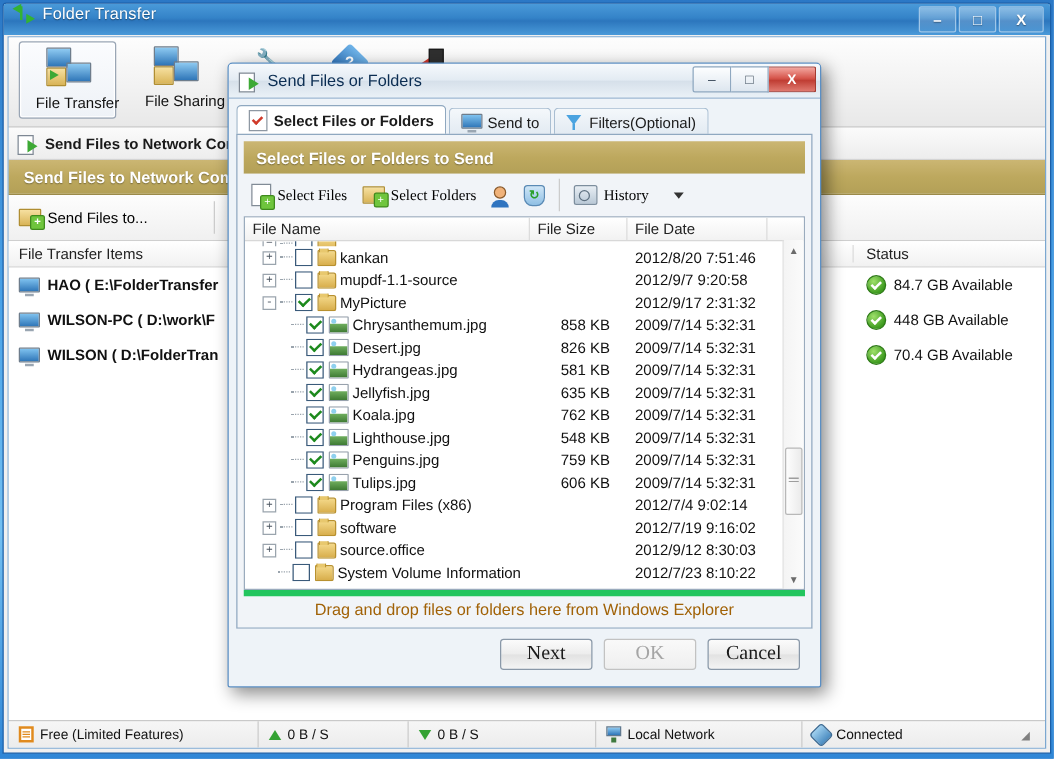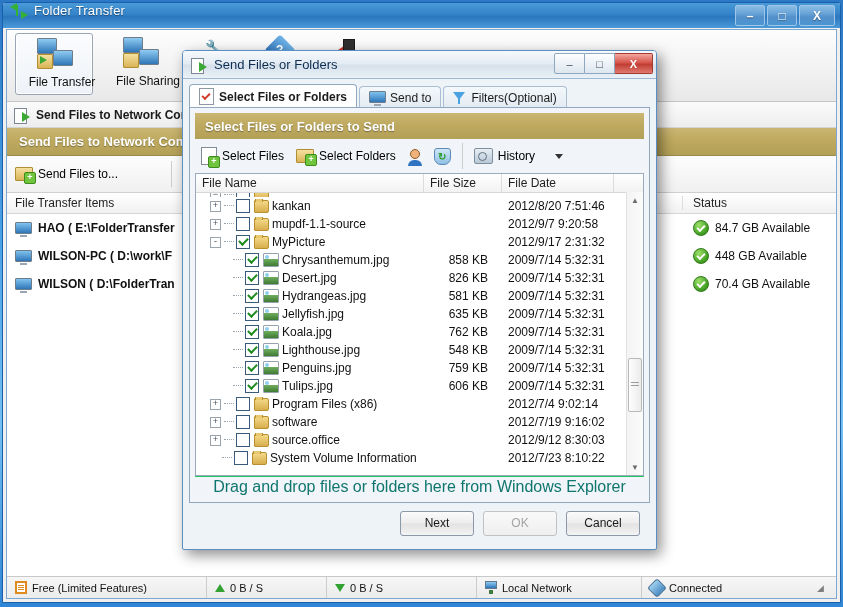--- a/index.html
+++ b/index.html
@@ -186,21 +186,21 @@
     height:26px;flex:0 0 auto;
     background:linear-gradient(180deg,#cbb673 0%,#bda85e 50%,#b3a057 100%);
     color:#ffffff;font-weight:bold;font-size:13px;
     display:flex;align-items:center;padding-left:10px;
     text-shadow:0 1px 1px rgba(0,0,0,.35);
   }
   .dlg-tbar{
     height:34px;flex:0 0 auto;display:flex;align-items:center;
     background:#f1f4f8;font-size:12px;
   }
-  .dlg-tbar .b{display:flex;align-items:center;gap:5px;padding:0 6px;height:30px;}
+  .dlg-tbar .b{display:flex;align-items:center;gap:5px;padding:0 6px;height:30px;font-family:Liberation Serif, serif;}
 
   
   .treebox{
     flex:1 1 auto;background:#ffffff;border:1px solid #9aabbd;
     display:flex;flex-direction:column;overflow:hidden;position:relative;
   }
   .thead{
     height:18px;flex:0 0 auto;display:flex;align-items:center;
     background:linear-gradient(180deg,#ffffff,#f2f2f2);
     border-bottom:1px solid #d8d8d8;font-size:12px;color:#222;
@@ -241,31 +241,31 @@
   .vs-thumb{
     position:absolute;left:1px;right:1px;top:166px;height:52px;
     border:1px solid #b8b8b8;border-radius:2px;
     background:linear-gradient(90deg,#fdfdfd,#ebebeb);
     display:flex;align-items:center;justify-content:center;
   }
   .vs-grip{width:8px;height:6px;background:repeating-linear-gradient(180deg,#9d9d9d 0 1px,transparent 1px 3px);}
 
   .drophint{
     height:20px;flex:0 0 auto;display:flex;align-items:center;justify-content:center;
-    font-size:16px;color:#0f766e;background:#f1f4f8;border-top:1px solid #22c55e;
+    font-size:13px;color:#a16207;background:#f1f4f8;border-top:5px solid #22c55e;
   }
   .dlg-foot{
     height:40px;flex:0 0 auto;display:flex;align-items:center;justify-content:flex-end;
     gap:9px;padding-right:10px;background:#eef3f8;
   }
   .dbtn{
     width:72px;height:23px;border:1px solid #8a98a8;border-radius:3px;
     background:linear-gradient(180deg,#fbfbfb 0%,#ededed 48%,#e2e2e2 52%,#f4f4f4 100%);
-    font-size:12px;color:#1a1a1a;display:flex;align-items:center;justify-content:center;
-    font-family:Liberation Sans, sans-serif;
+    font-size:16px;color:#1a1a1a;display:flex;align-items:center;justify-content:center;
+    font-family:Liberation Serif, serif;
   }
   .dbtn.disabled{color:#a5a5a5;border-color:#c2c2c2;background:linear-gradient(180deg,#f9f9f9,#efefef);}
 
   
   .folder{
     width:13px;height:11px;position:relative;flex:0 0 auto;
     background:linear-gradient(180deg,#f4d98a,#d8ae4c);
     border:1px solid #b8912f;border-radius:1px 2px 2px 1px;
   }
   .folder::before{

